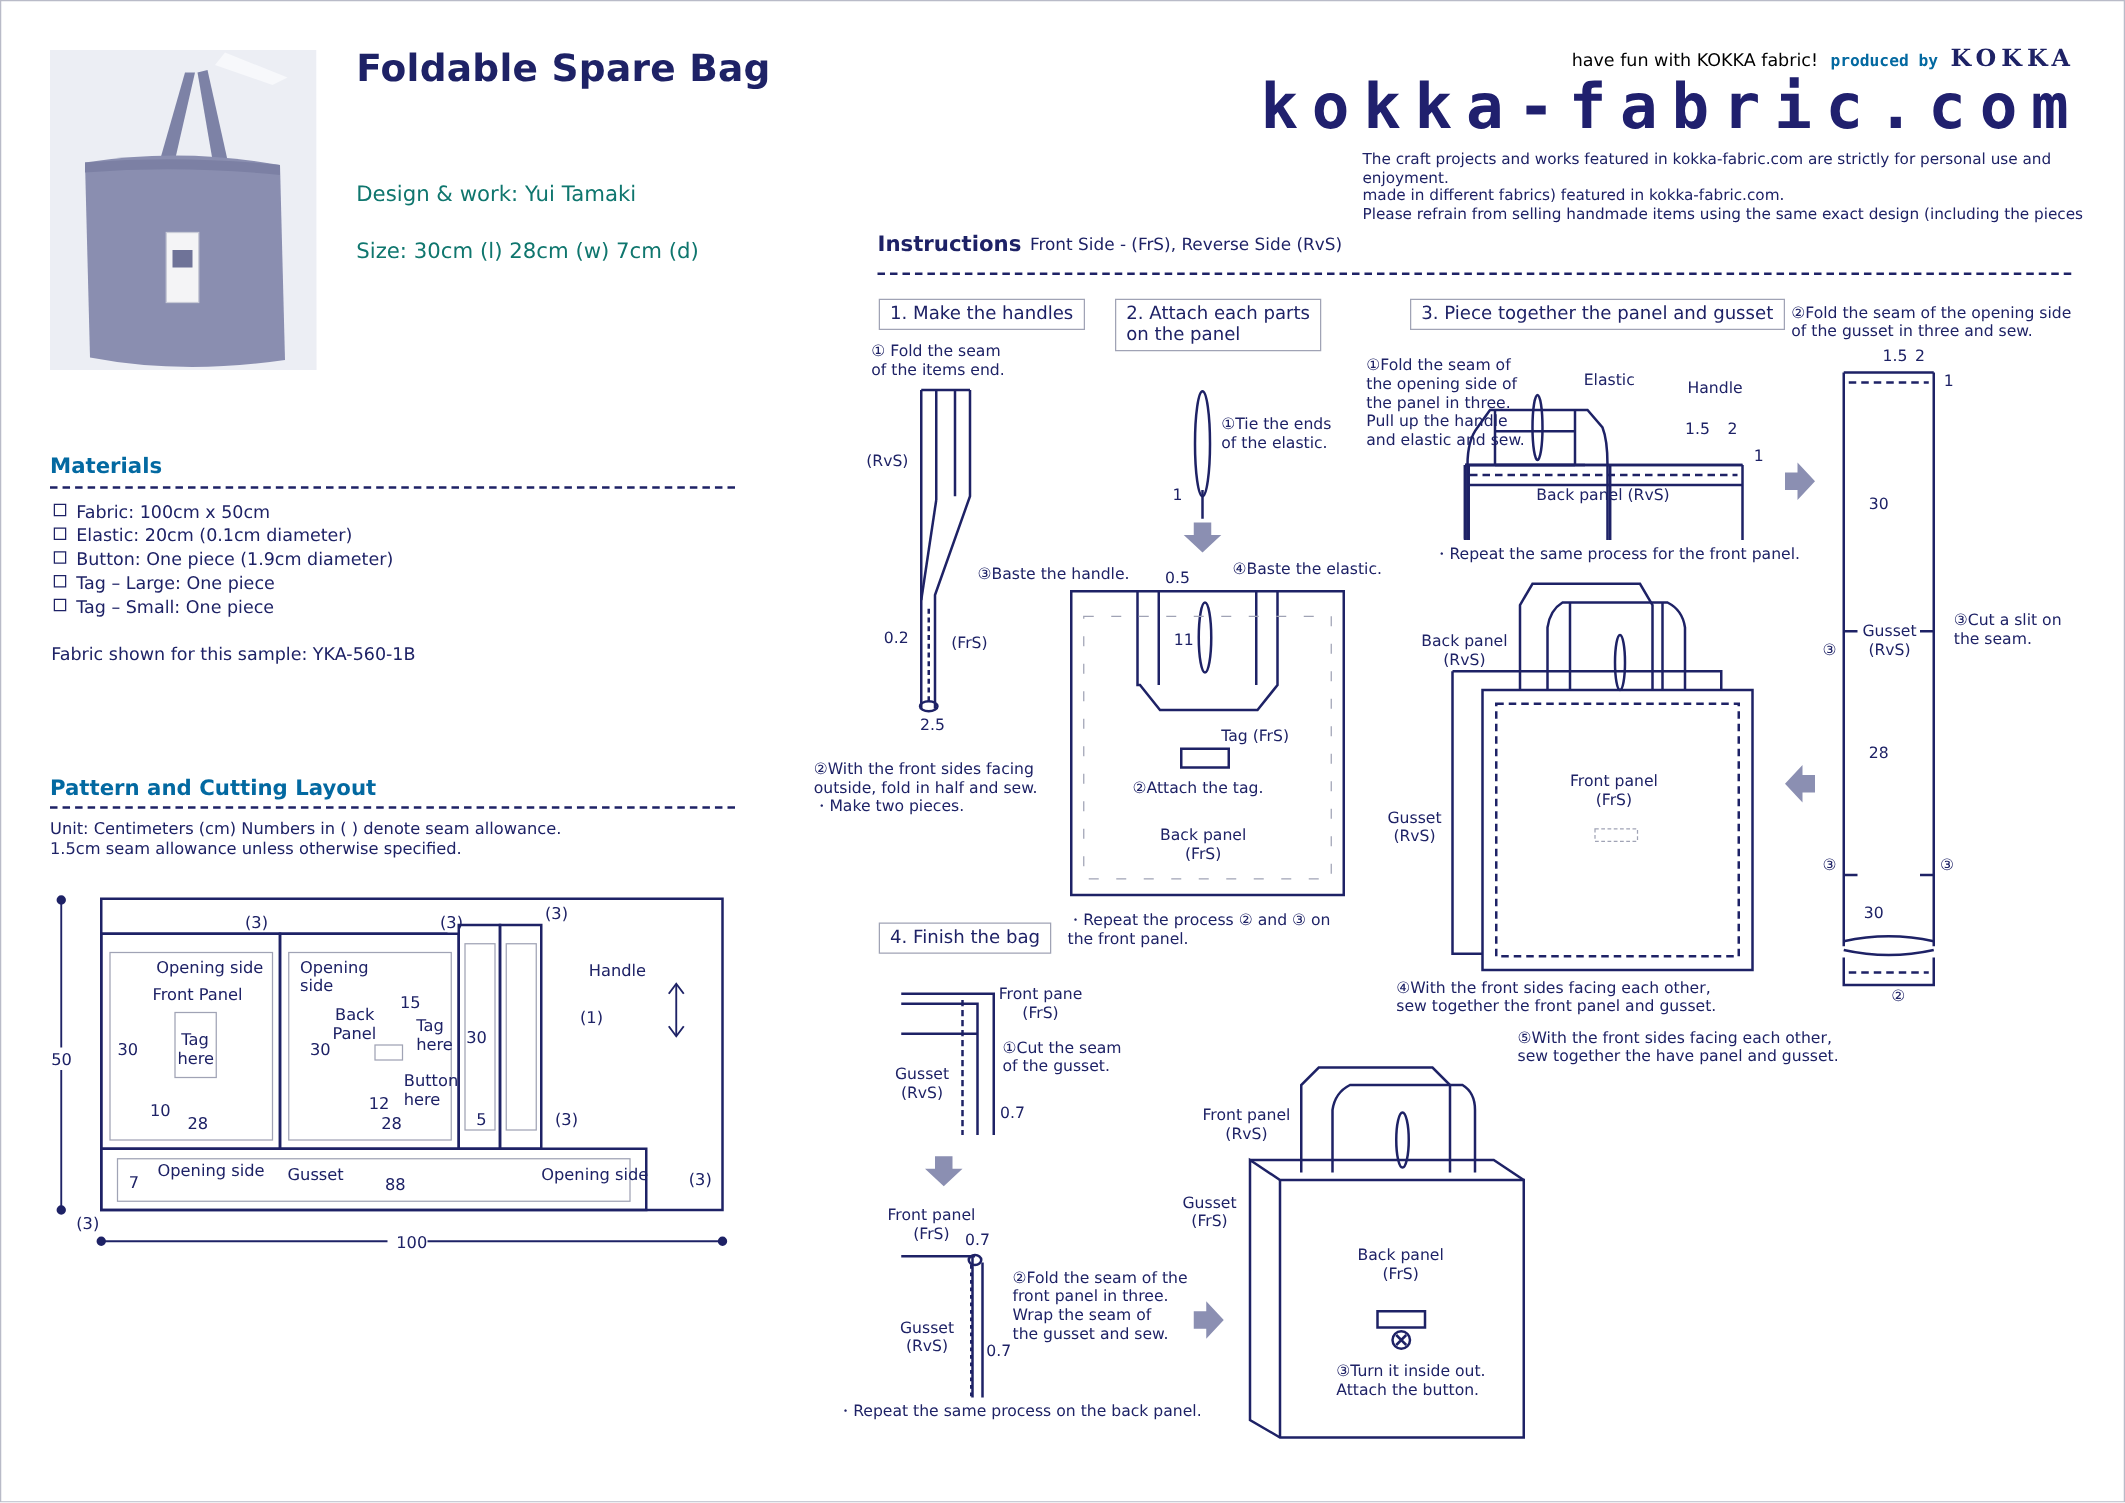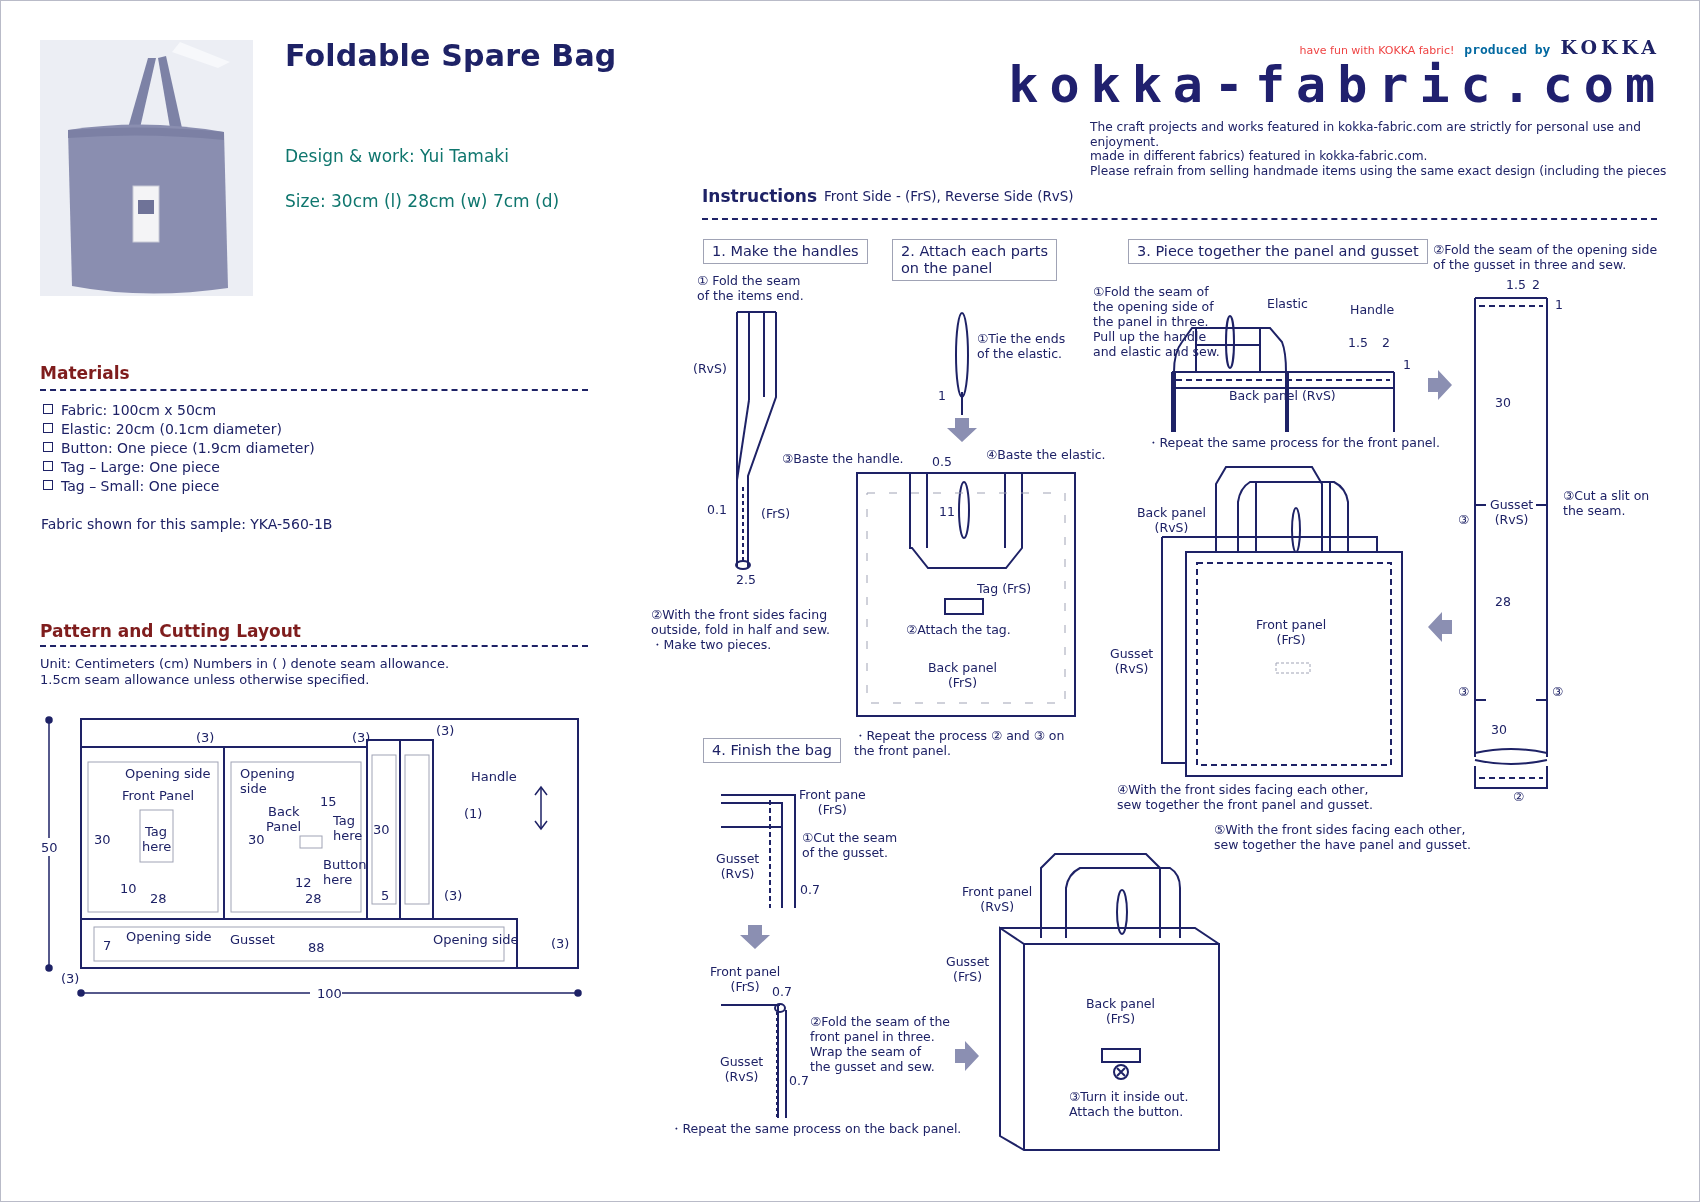--- a/index.html
+++ b/index.html
@@ -2,26 +2,26 @@
 <html><head>
 <meta charset="utf-8">
 <style>
   html,body{margin:0;padding:0;background:#fff;}
   body{width:1700px;height:1202px;position:relative;overflow:hidden;font-family:"DejaVu Sans","Liberation Sans",sans-serif;color:#1e2266;}
   .abs{position:absolute;}
   .frame{position:absolute;left:0;top:0;width:1698px;height:1200px;border:1px solid #b9bbc8;}
   .photo{left:40px;top:40px;width:213px;height:256px;background:linear-gradient(180deg,#eef0f6 0%,#e2e5ee 60%,#d9dce6 100%);overflow:hidden;}
   .title{left:285px;top:38px;font-size:30px;font-weight:bold;color:#1e2266;letter-spacing:0.2px;}
   .meta{font-size:17px;color:#0f766e;}
-  .hdr-small{font-size:11px;color:#ef4444;}
+  .hdr-small{font-size:14px;color:#000000;}
   .produced{font-family:"DejaVu Sans Mono","Liberation Mono",monospace;font-size:13px;font-weight:bold;color:#0369a1;}
   .kokka-word{font-family:"DejaVu Serif","Liberation Serif",serif;font-size:19px;font-weight:bold;letter-spacing:4px;color:#1e2266;}
   .logo{font-family:"DejaVu Sans Mono","Liberation Mono",monospace;font-size:50px;font-weight:bold;letter-spacing:11px;color:#20206e;}
   .disclaimer{font-size:12.2px;line-height:14.5px;color:#1e2266;}
-  .sec-title{font-size:17px;font-weight:bold;color:#7f1d1d;}
+  .sec-title{font-size:17px;font-weight:bold;color:#0369a1;}
   .dash{border-top:2px dashed #1e2266;height:0;}
   .mat{font-size:14px;line-height:19px;}
   .mat .cb{display:inline-block;width:8px;height:8px;border:1px solid #1e2266;margin-right:8px;vertical-align:1px;}
   .unit{font-size:13px;line-height:16px;}
   .instr-title{font-size:17px;font-weight:bold;}
   .instr-sub{font-size:13.5px;}
   .step-box{border:1.5px solid #a0a3b5;font-size:14.5px;padding:3px 8px;line-height:17px;background:#fff;}
   .lbl{font-size:12.5px;line-height:15px;color:#1e2266;white-space:nowrap;}
   svg{position:absolute;left:0;top:0;overflow:visible;}
 </style>
@@ -263,21 +263,21 @@
     <circle cx="1121" cy="1072" r="7"></circle>
     <path d="M1117 1068 L1125 1076 M1125 1068 L1117 1076"></path>
   </g>
 </svg>
 
 <div class="abs lbl" style="left:697px;top:273px;">
   <div>① Fold the seam</div>
   <div>of the items end.</div>
 </div>
 <div class="abs lbl" style="left:693px;top:361px;">(RvS)</div>
-<div class="abs lbl" style="left:707px;top:502px;">0.1</div>
+<div class="abs lbl" style="left:707px;top:502px;">0.2</div>
 <div class="abs lbl" style="left:761px;top:506px;">(FrS)</div>
 <div class="abs lbl" style="left:736px;top:572px;">2.5</div>
 <div class="abs lbl" style="left:651px;top:607px;">
   <div>②With the front sides facing</div>
   <div>outside, fold in half and sew.</div>
   <div>・Make two pieces.</div>
 </div>
 
 <div class="abs lbl" style="left:977px;top:331px;">
   <div>①Tie the ends</div>

